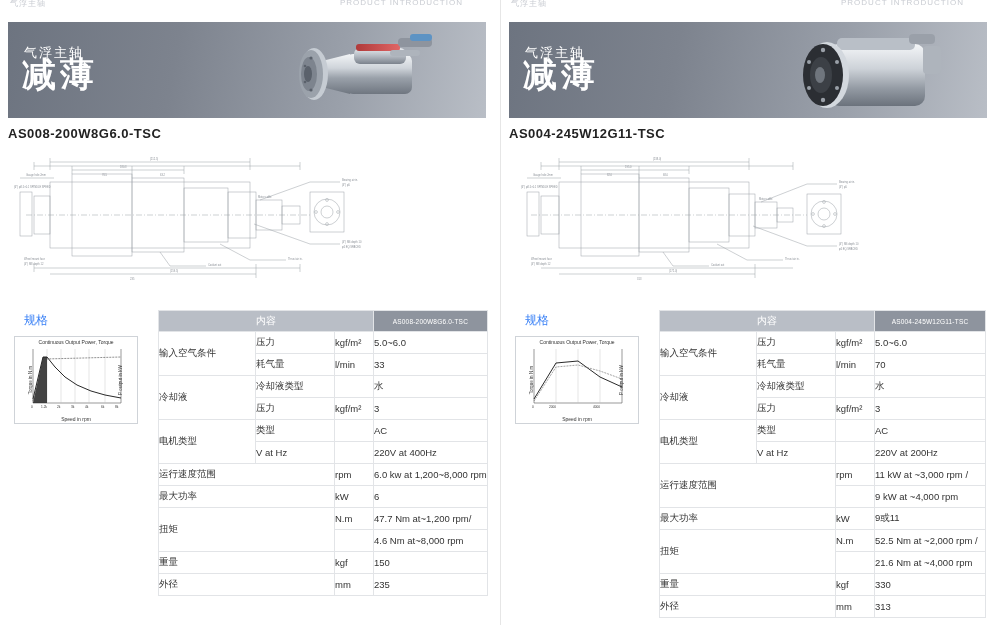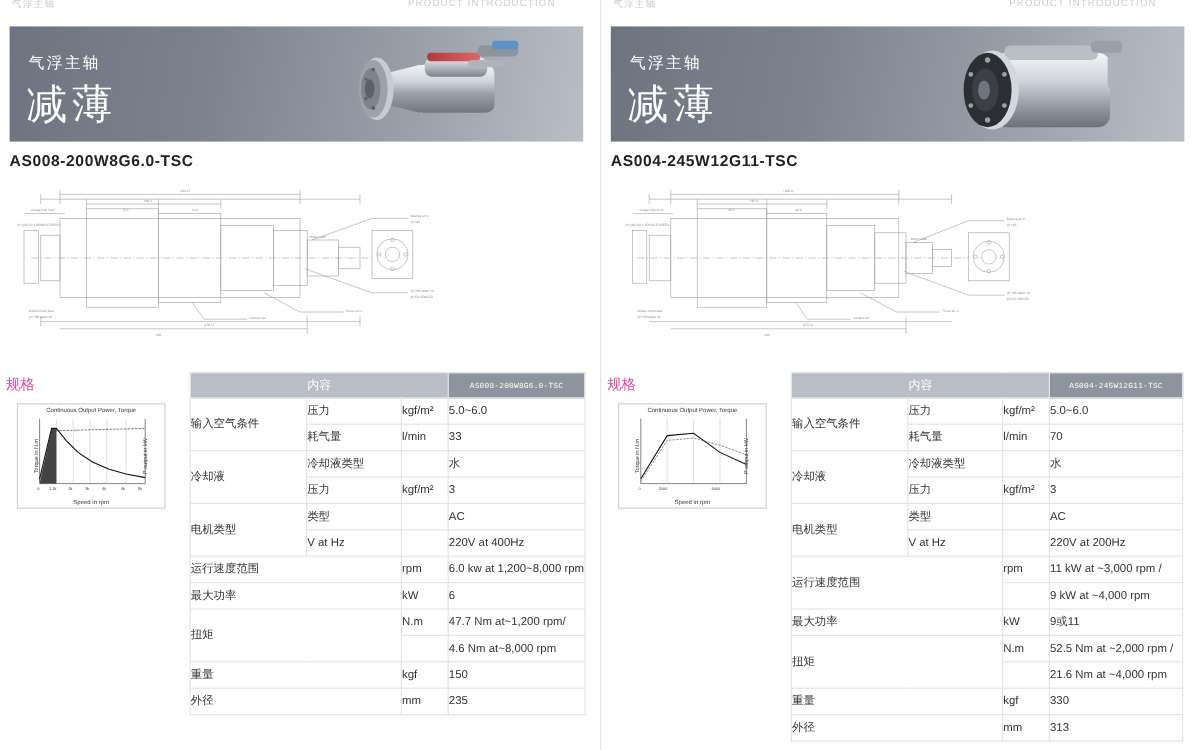--- a/index.html
+++ b/index.html
@@ -29,40 +29,40 @@
 
   
   .banner{
     position:absolute;left:8px;top:22px;width:478px;height:96px;
     background:linear-gradient(100deg,#6d7480 0%,#7d838e 35%,#9aa0aa 70%,#b9bec6 100%);
   }
   .banner .small{
     position:absolute;left:16px;top:22px;color:#fff;font-size:13px;letter-spacing:2px;
   }
   .banner .big{
-    position:absolute;left:14px;top:42px;color:#fff;font-size:34px;font-weight:normal;letter-spacing:4px;
+    position:absolute;left:14px;top:30px;color:#fff;font-size:34px;font-weight:bold;letter-spacing:4px;
   }
   
   .spindle{
     position:absolute;right:18px;top:6px;width:210px;height:92px;
   }
   .title-code{
     position:absolute;left:8px;top:126px;font-size:13px;font-weight:bold;color:#222;letter-spacing:.5px;
   }
 
   
   .drawing{
     position:absolute;left:10px;top:148px;width:470px;height:140px;
     background:#fff;
   }
   .drawing svg{display:block;}
 
   
   .spec-label{
-    position:absolute;left:5px;font-size:12px;color:#ec4899;
+    position:absolute;left:24px;font-size:12px;color:#3b82f6;
   }
   .curve{
     position:absolute;left:14px;width:122px;height:86px;border:1px solid #cfd3d8;background:#fff;
   }
   .curve .cap{
     position:absolute;top:2px;left:0;right:0;text-align:center;font-size:5px;color:#333;
   }
   .curve .xlab{
     position:absolute;bottom:1px;left:0;right:0;text-align:center;font-size:5px;color:#333;
   }
@@ -75,21 +75,21 @@
     font-size:4.6px;color:#333;white-space:nowrap;
   }
 
   table.spec{
     position:absolute;border-collapse:collapse;font-size:9.5px;color:#333;
   }
   table.spec th,table.spec td{
     border:1px solid #e2e4e7;padding:0;vertical-align:middle;
   }
   table.spec thead th{
-    background:#b9bec6;color:#fff;font-weight:normal;height:20px;text-align:center;font-size:10px;font-family:Liberation Mono, monospace;
+    background:#b9bec6;color:#fff;font-weight:normal;height:20px;text-align:center;font-size:10px;
   }
   table.spec thead th.code{
     background:#8e949e;font-size:6.5px;letter-spacing:.2px;
   }
   table.spec td{height:21px;}
   td.c1{width:96px;padding-left:8px;}
   td.c2{width:78px;padding-left:8px;}
   td.c3{width:38px;text-align:left;}
   td.c4{width:110px;padding-left:8px;}
   .nowrap{white-space:nowrap;}

